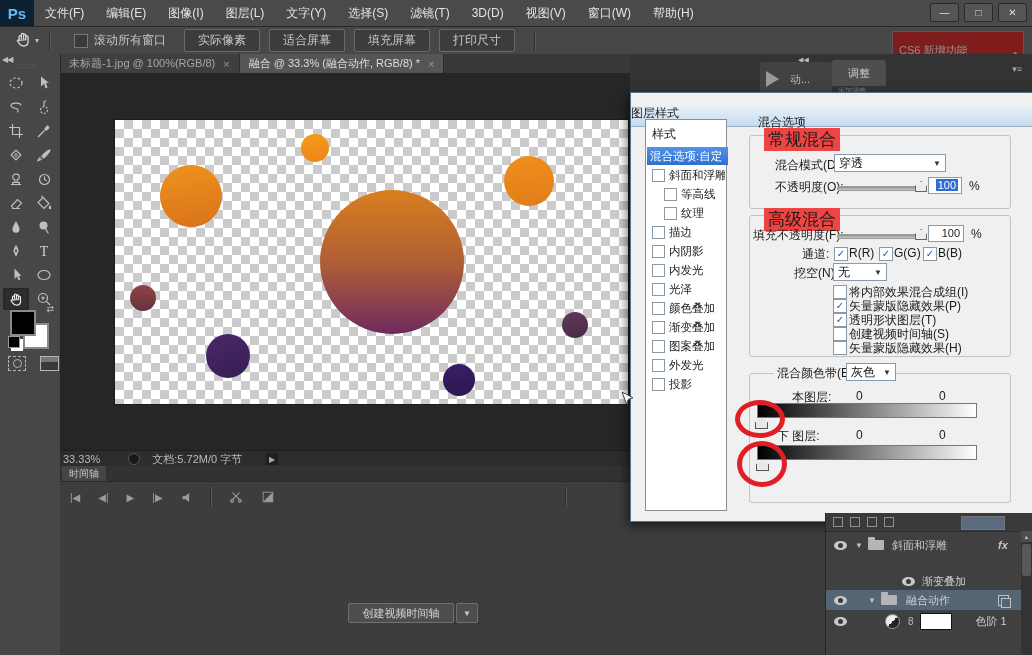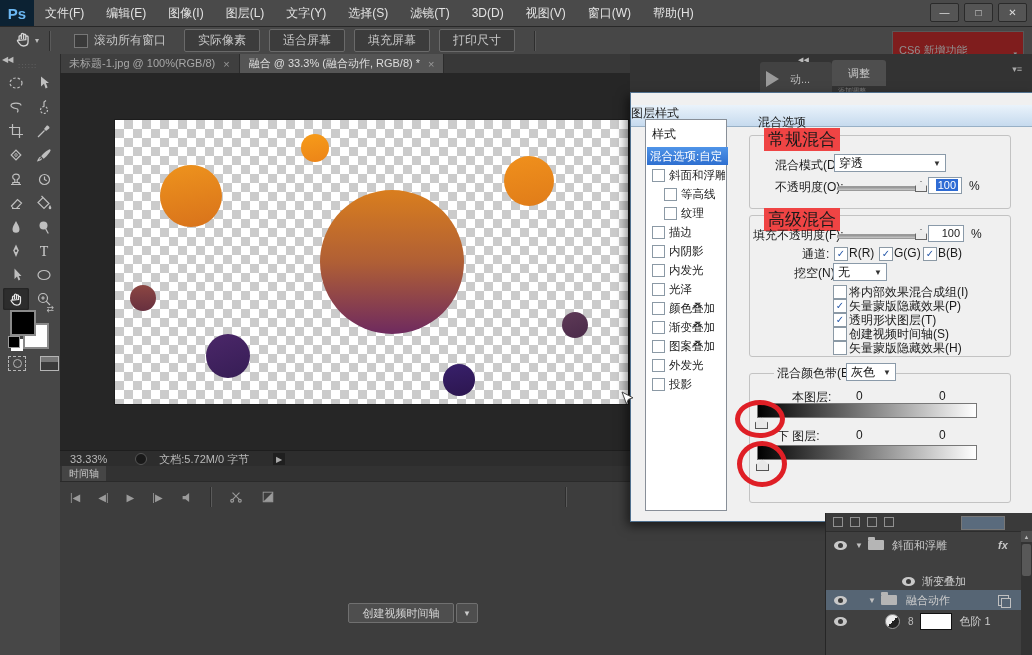--- a/index.html
+++ b/index.html
@@ -312,21 +312,21 @@
     <div class="circ" style="left:91px;top:214px;width:44px;height:44px;background:linear-gradient(160deg,#4b2769,#361d55)"></div>
     <div class="circ" style="left:328px;top:244px;width:32px;height:32px;background:linear-gradient(170deg,#38206b,#2c164f)"></div>
     <div class="circ" style="left:447px;top:192px;width:26px;height:26px;background:linear-gradient(160deg,#5e3a57,#4a2a49)"></div>
   </div>
   <svg class="cursor" style="left:560px;top:318px" width="16" height="16" viewBox="0 0 16 16">
       <path d="M2 1l4.5 12 1.8-4.6L13 6.8z" fill="#fff" stroke="#444" stroke-width="1"></path>
     </svg>
 </div>
 
 <div class="abs statusbar">
-  <span style="margin-left:10px">33.33%</span>
+  <span style="margin-left:3px">33.33%</span>
   <span class="statusicon"></span>
   <span>文档:5.72M/0 字节</span>
   <span class="statusarrow">▶</span>
 </div>
 
 <div class="abs tltabs">
   <div class="tltab">时间轴</div>
 </div>
 <div class="abs tlctrl">
   <span class="tlbtn" style="margin-left:10px">|◀</span>
@@ -529,20 +529,20 @@
     <span class="tri" style="margin-left:21px">▼</span>
     <span class="folder" style="margin-left:5px"></span>
     <span style="margin-left:9px">融合动作</span>
     <span class="copyico" style="position:absolute;left:172px"></span>
   </div>
   <div class="lrow" style="top:98px;height:20px">
     <span class="eye" style="margin-left:8px"></span>
     <span class="levico" style="margin-left:38px"></span>
     <span class="lnk" style="margin-left:8px">8</span>
     <span class="maskthumb" style="margin-left:6px"></span>
-    <span style="margin-left:8px">色阶 1</span>
+    <span style="margin-left:24px">色阶 1</span>
   </div>
 
   <div class="scrollcol">
     <div class="scrollup">▲</div>
     <div class="scrollthumb"></div>
   </div>
 </div>
 
 </body></html>

